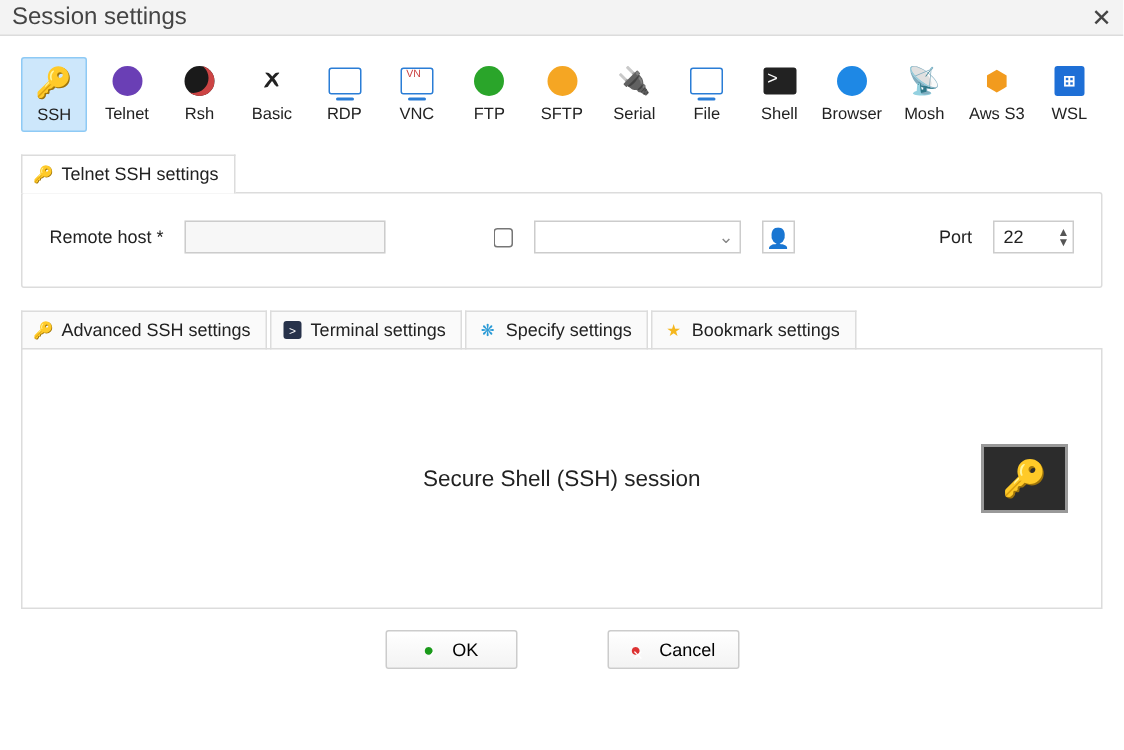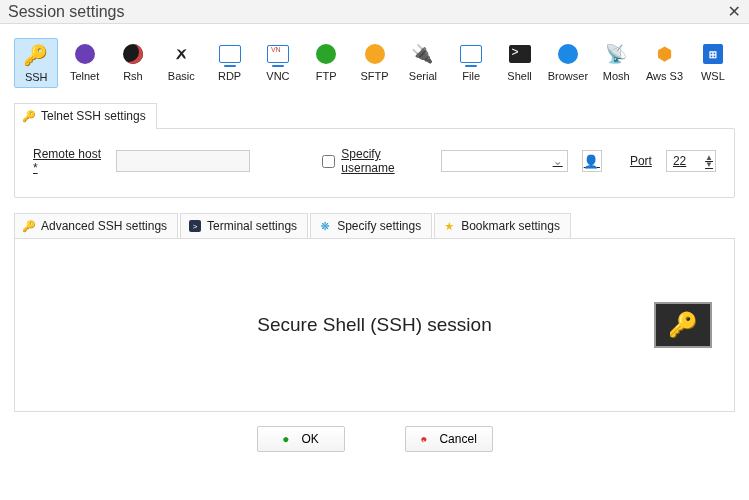--- a/index.html
+++ b/index.html
@@ -41,21 +41,21 @@
     display: inline-flex; align-items: center; gap: 6px;
     padding: 5px 10px 6px 8px;
     background: #fafafa; border: 1px solid #dcdcdc; border-bottom: none;
     font-size: 12px; cursor: pointer;
     position: relative; top: 1px;
   }
   .tab.active { background: #fff; }
   .tab-icon { width: 12px; height: 12px; display: inline-flex; align-items: center; justify-content: center; font-size: 11px; }
   .basic-tab-wrap { display: flex; }
   .basic-body {
-    display: flex; align-items: center; gap: 14px; padding: 4px 6px; text-decoration: underline;
+    display: flex; align-items: center; gap: 14px; padding: 4px 6px;
   }
   .field-label { font-size: 12px; }
   .text-input {
     height: 22px; background: #f7f7f7; border: 1px solid #ccc; padding: 0 4px;
     font-family: inherit; font-size: 12px;
   }
   .combo {
     height: 22px; border: 1px solid #ccc; background: #fff;
     display: inline-flex; align-items: center; justify-content: flex-end;
     padding: 0 4px; color: #888;
@@ -73,21 +73,21 @@
     display: inline-flex; align-items: center; justify-content: center;
     font-size: 13px;
   }
   .settings-tabs-wrap { margin-top: 0; }
   .session-body {
     border: 1px solid #dcdcdc; padding: 28px 22px;
     min-height: 174px;
     display: flex; align-items: center; justify-content: center;
     position: relative;
   }
-  .session-title { font-size: 19px; color: #222; }
+  .session-title { font-size: 15px; color: #222; }
   .session-badge {
     position: absolute; right: 22px; top: 50%; transform: translateY(-50%);
     width: 58px; height: 46px; background: #2c2c2c; border: 2px solid #999;
     display: flex; align-items: center; justify-content: center;
     font-size: 24px; color: #f6a623;
   }
   .button-row {
     display: flex; justify-content: center; gap: 60px; margin-top: 14px;
   }
   .btn {
@@ -217,21 +217,20 @@
         <span>Telnet SSH settings</span>
       </div>
     </div>
     <div class="panel">
       <div class="basic-body">
         <span class="field-label">Remote host *</span>
         <input class="text-input" style="width: 134px;" value="">
         <span style="flex:0 0 44px;"></span>
         <label class="check">
           <input type="checkbox" style="">
-          <span>Specify username</span>
         </label>
         <span class="combo" style="width:138px;">
           <span>⌄</span>
         </span>
         <span class="user-pick">
           <span>👤</span>
         </span>
         <span style="flex:1;"></span>
         <span class="field-label">Port</span>
         <span class="spin">

